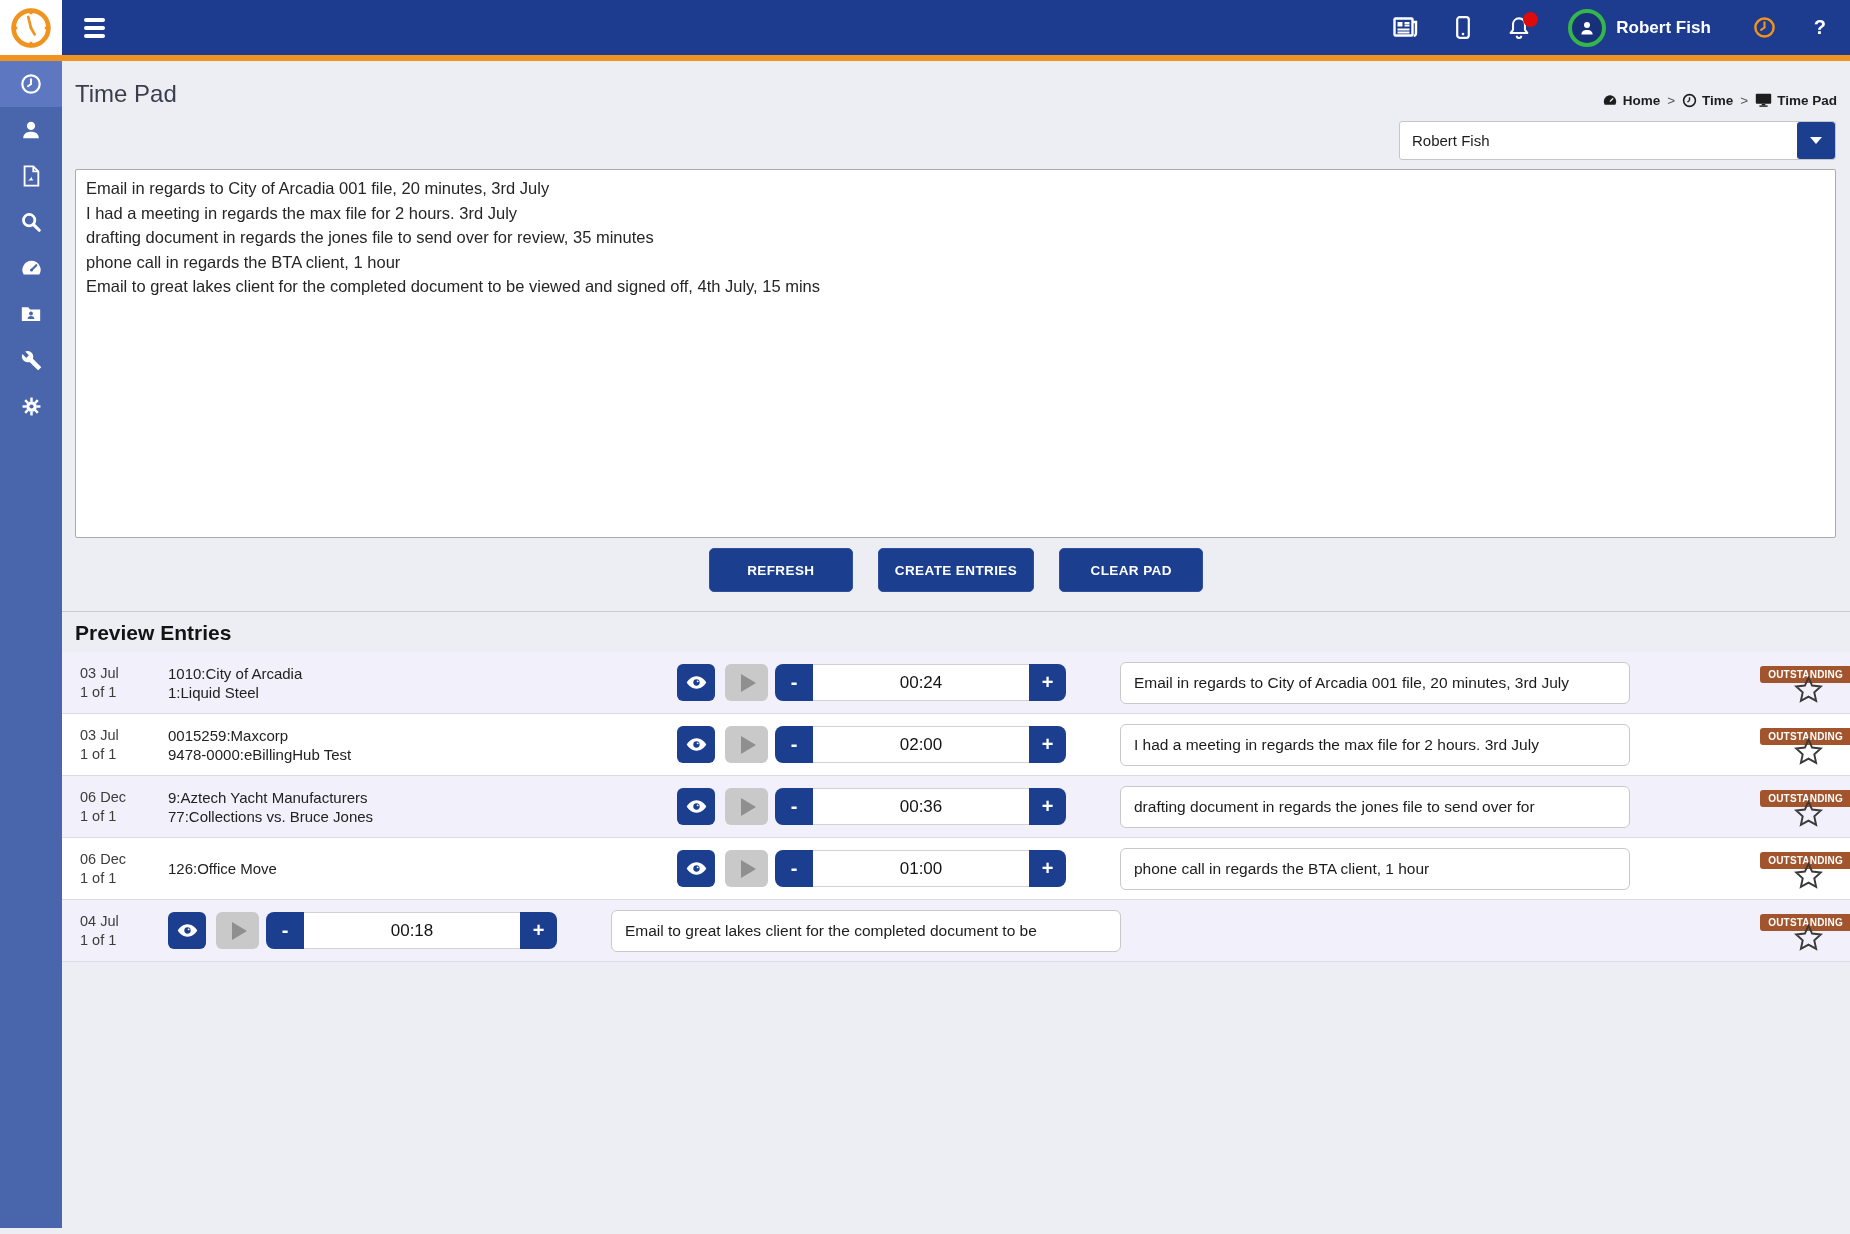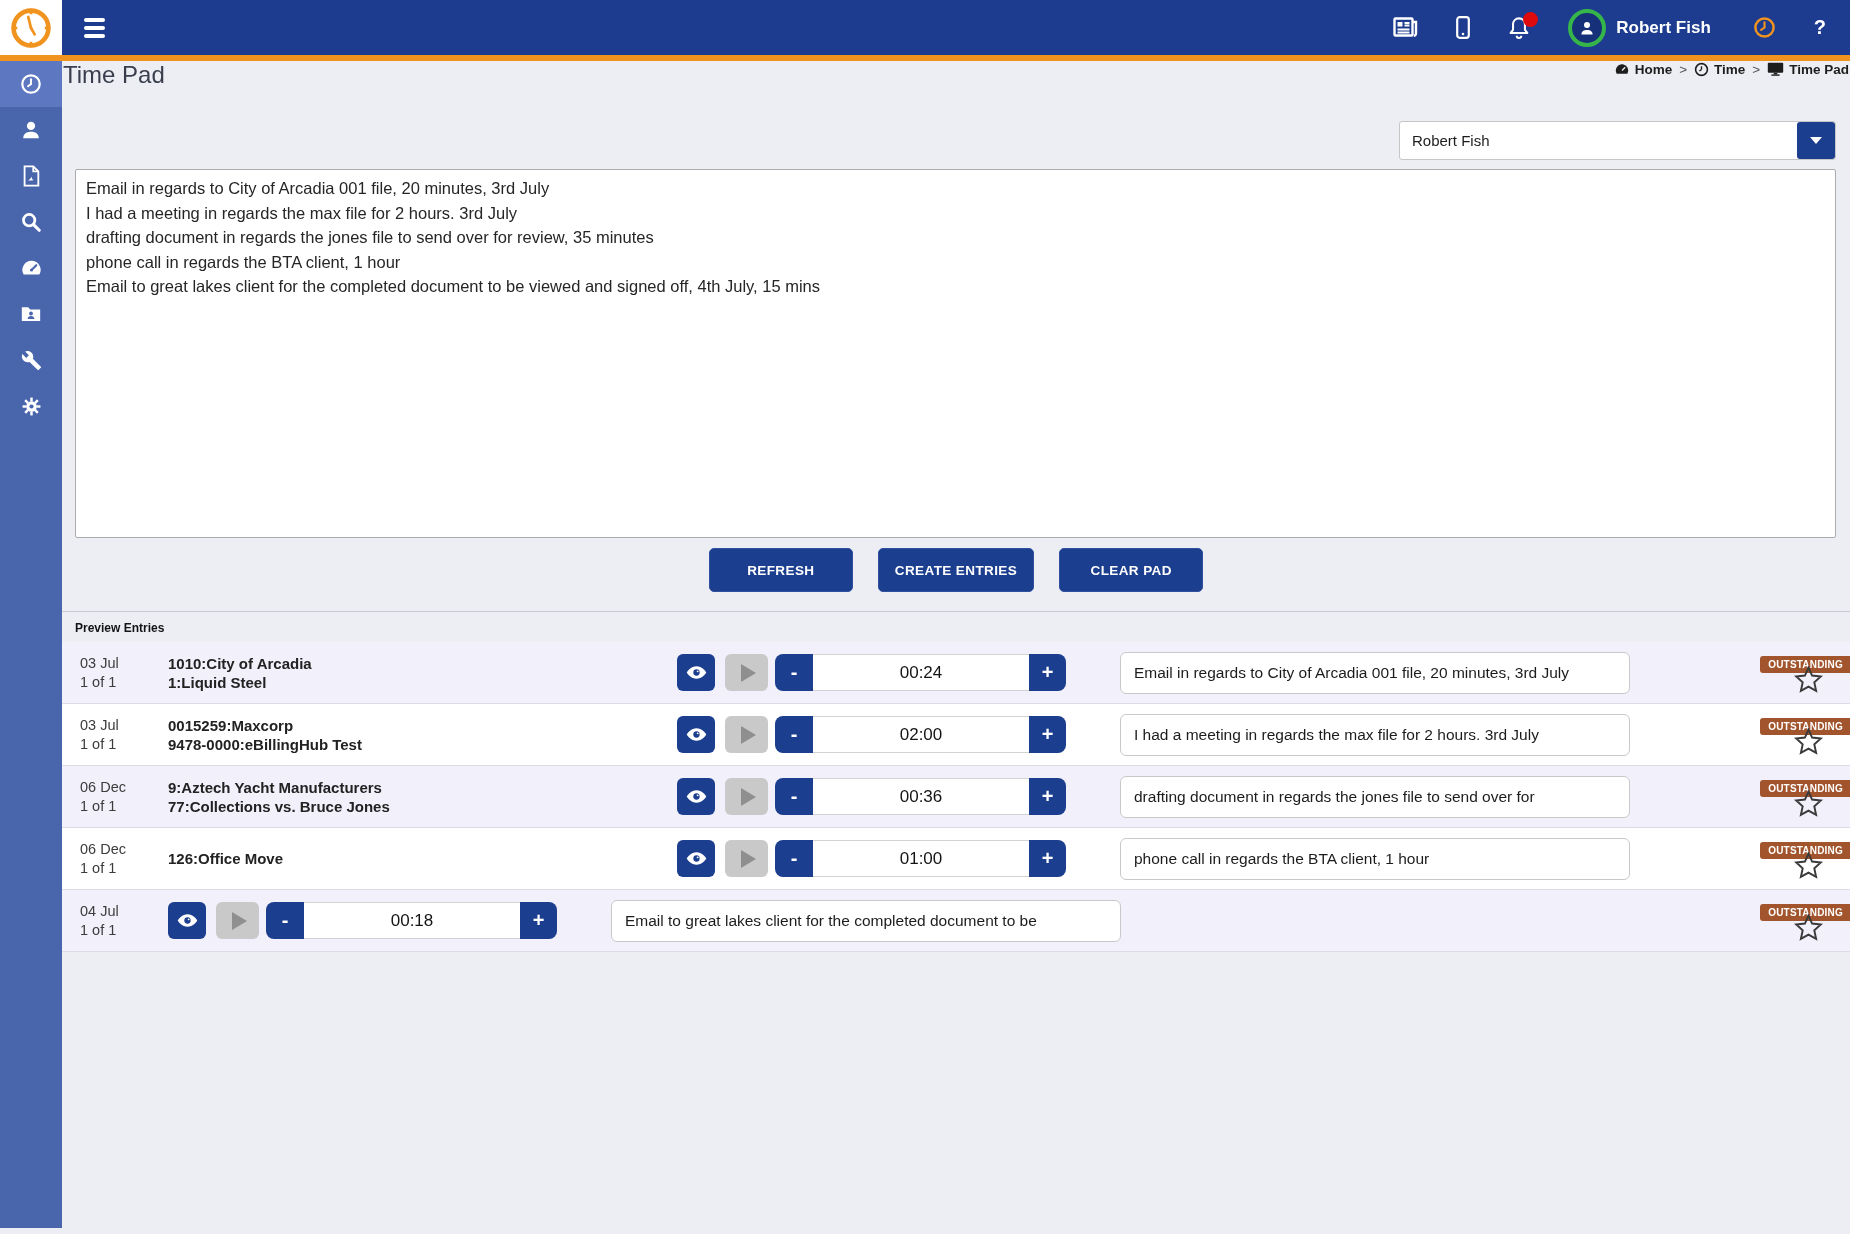--- a/index.html
+++ b/index.html
@@ -23,21 +23,21 @@
   
   .layout { display: flex; height: 1173px; }
   .sidebar-wrap { width: 62px; flex: 0 0 auto; background: #eceef4; }
   .sidebar { width: 62px; height: calc(100% - 6px); background: #4966ad; display: flex; flex-direction: column; }
   .side-item { width: 62px; height: 46px; display: flex; align-items: center; justify-content: center; cursor: pointer; }
   .side-item.active { background: #5d78c1; }
 
   main { flex: 1; }
 
   
-  .page-header { height: 47px; display: flex; align-items: flex-start; justify-content: space-between; padding: 0 1px; gap: 18px; }
+  .page-header { height: 47px; display: flex; align-items: flex-end; justify-content: space-between; padding: 0 13px; gap: 18px; }
   .page-title { font-size: 24px; color: #3a3e4c; font-weight: 500; }
   .breadcrumb { display: flex; align-items: center; font-size: 13.5px; font-weight: 700; color: #1d1d1d; }
   .crumb { display: flex; align-items: center; gap: 5px; cursor: pointer; }
   .crumb.current { cursor: default; }
   .crumb-sep { margin: 0 7px; color: #555; font-weight: 400; }
 
   
   .select-row { display: flex; justify-content: flex-end; padding-right: 14px; margin-top: 13px; }
   .user-select { width: 437px; height: 39px; background: #fff; border: 1px solid #c6c6c6; border-radius: 3px; display: flex; align-items: center; position: relative; cursor: pointer; }
   .user-select-value { padding-left: 12px; font-size: 15px; color: #1c1c1c; }
@@ -46,25 +46,25 @@
 
   
   .pad-area { display: block; margin: 9px 14px 0 13px; width: 1761px; height: 369px; background: #fff; border: 1px solid #ababab; border-radius: 2px; resize: none; padding: 6px 10px; font-family: "Liberation Sans", sans-serif; font-size: 16.5px; line-height: 24.6px; color: #262626; }
 
   
   .actions { margin-top: 10px; display: flex; justify-content: center; gap: 25px; }
   .action-btn { min-width: 144px; height: 44px; background: #1b3e8e; color: #fff; border: 1px solid #30509e; border-radius: 5px; font-family: "Liberation Sans", sans-serif; font-size: 13.5px; font-weight: 700; letter-spacing: 0.4px; cursor: pointer; padding: 0 16px; }
 
   
   .preview { margin-top: 19px; border-top: 1px solid #c9c9d2; }
-  .preview-title { font-size: 12px; font-weight: 700; color: #141414; margin: 9px 0 7px 13px; }
+  .preview-title { font-size: 21px; font-weight: 700; color: #141414; margin: 9px 0 7px 13px; }
   .prow { height: 62px; display: flex; align-items: center; padding-left: 18px; border-bottom: 1px solid #dcdce5; background: #fff; }
   .prow.lavender { background: #f2f0fa; }
   .pdate { width: 88px; font-size: 14.5px; color: #3c3c3c; line-height: 19px; }
-  .pmatter { width: 509px; font-size: 15px; font-weight: 700; color: #222; line-height: 19px; }
+  .pmatter { width: 509px; font-size: 15px; font-weight: 400; color: #222; line-height: 19px; }
   .eyebtn { width: 38px; height: 37px; background: #1b3e8e; border: none; border-radius: 6px; cursor: pointer; display: flex; align-items: center; justify-content: center; flex: 0 0 auto; }
   .playbtn { width: 43px; height: 37px; margin-left: 10px; background: #c9c9c9; border: none; border-radius: 6px; cursor: pointer; display: flex; align-items: center; justify-content: center; flex: 0 0 auto; }
   .tri { width: 0; height: 0; border-top: 9px solid transparent; border-bottom: 9px solid transparent; border-left: 15px solid #8f8f8f; margin-left: 3px; }
   .stepper { margin-left: 7px; display: flex; height: 37px; flex: 0 0 auto; }
   .step { width: 38px; background: #1b3e8e; color: #fff; border: none; font-size: 20px; font-weight: 700; cursor: pointer; font-family: "Liberation Sans", sans-serif; }
   .step.minus { border-radius: 8px 0 0 8px; }
   .step.plus { width: 37px; border-radius: 0 8px 8px 0; }
   .timeval { width: 216px; border: none; border-top: 1px solid #d2d2d2; border-bottom: 1px solid #d2d2d2; text-align: center; font-size: 17px; color: #141414; font-family: "Liberation Sans", sans-serif; }
   .descinput { margin-left: 54px; width: 510px; height: 42px; border: 1px solid #c9c9c9; border-radius: 6px; padding: 0 13px; font-size: 15.5px; color: #1c1c1c; font-family: "Liberation Sans", sans-serif; background: #fff; flex: 0 0 auto; }
   .pstatus { margin-left: auto; width: 199px; height: 62px; position: relative; flex: 0 0 auto; }

